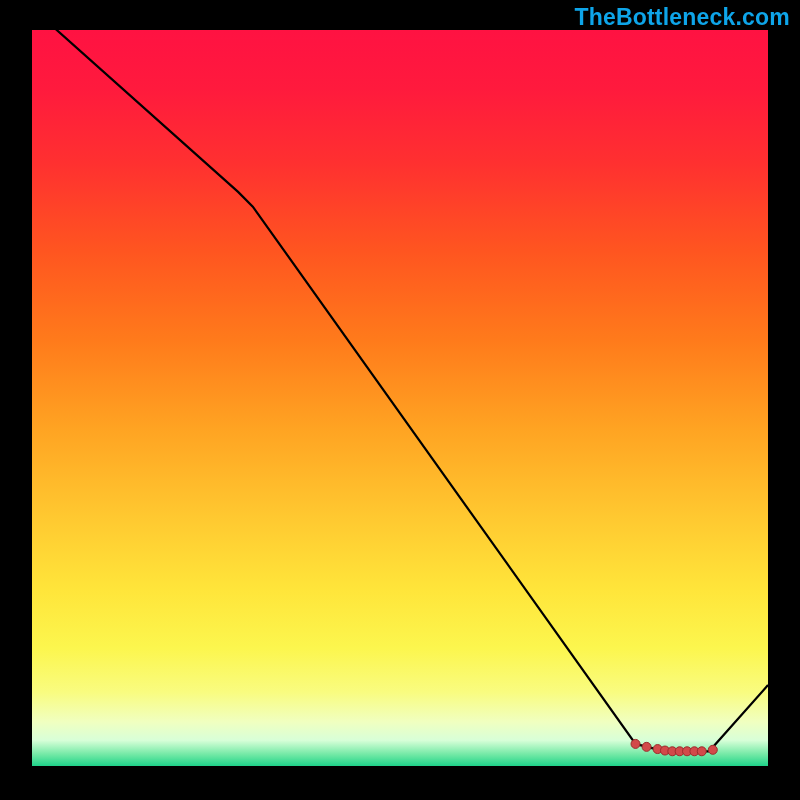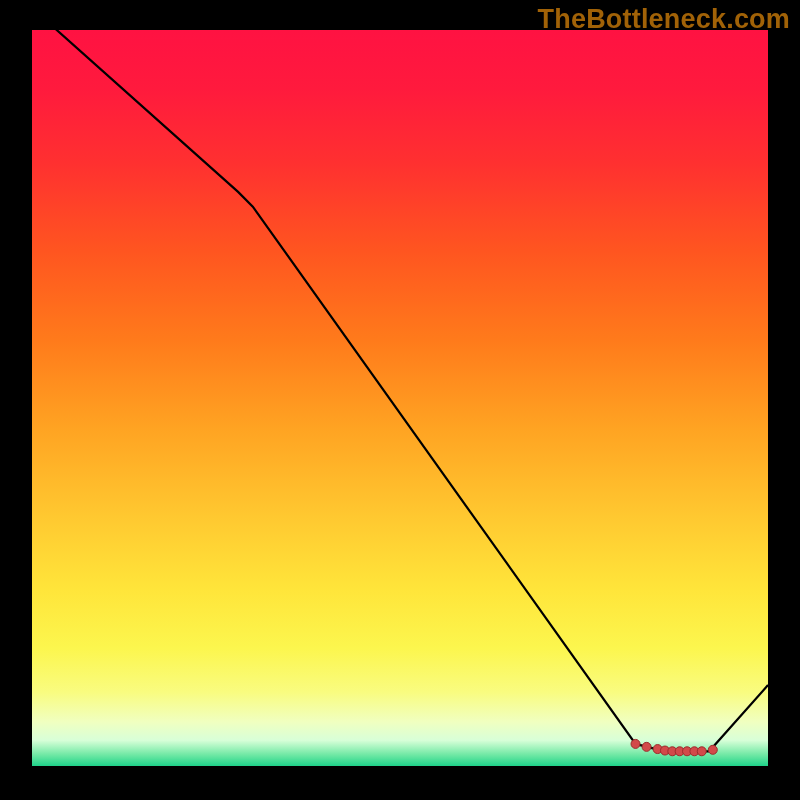--- a/index.html
+++ b/index.html
@@ -14,22 +14,22 @@
   .frame {
     position: relative;
     width: 800px;
     height: 800px;
     background: #000;
   }
   .watermark {
     position: absolute;
     top: 4px;
     right: 10px;
-    color: #a16207;
-    font-size: 27px;
+    color: #0ea5e9;
+    font-size: 23px;
     font-weight: 600;
     letter-spacing: 0.2px;
     z-index: 10;
   }
   .plot-wrapper {
     position: absolute;
     left: 32px;
     top: 30px;
     width: 736px;
     height: 736px;

